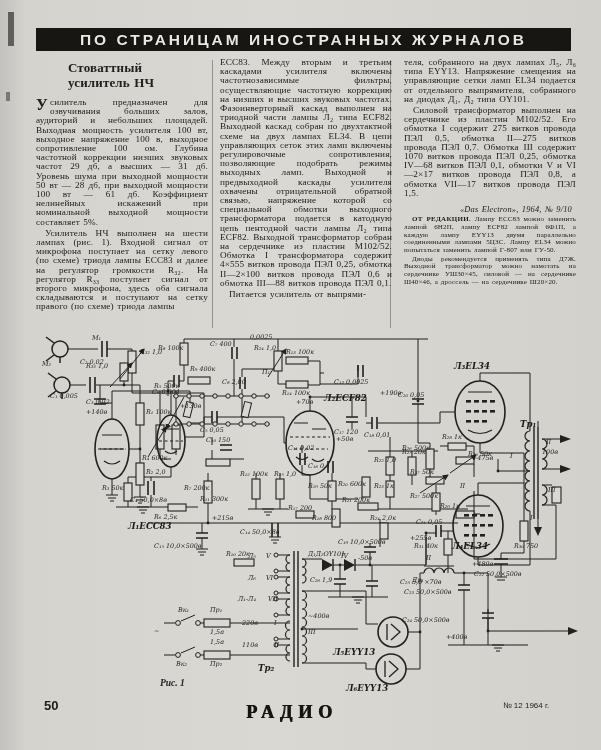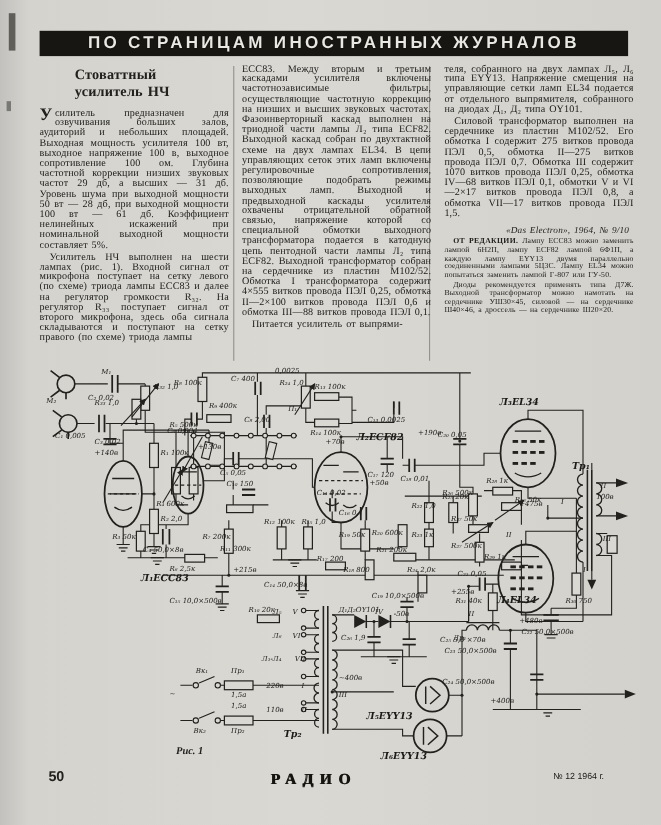--- a/index.html
+++ b/index.html
@@ -34,21 +34,21 @@
   .schematic-wrap svg { position:absolute; left:0; top:0; }
   .sch-labels { position:absolute; left:0; top:0; width:560px; height:376px; pointer-events:none; }
   .sch-label {
     position:absolute; white-space:nowrap; font-style:italic;
     font-size:6.4px; line-height:6.6px; color:#1b1a17;
     font-family:"DejaVu Serif","DejaVu Sans",serif;
   }
   .sch-label.big { font-size:8.6px; font-weight:bold; }
   .fig-caption { position:absolute; left:160px; top:678px; font-size:9.5px; font-weight:bold; font-style:italic; }
   .footer-page { position:absolute; left:44px; top:698px; font-size:13px; font-weight:bold; font-family:"Liberation Sans","DejaVu Sans",sans-serif; }
-  .footer-logo { position:absolute; left:246px; top:702px; font-size:14px; font-weight:bold; letter-spacing:6px; color:#15140f; text-shadow:.7px 0 #15140f; }
+  .footer-logo { position:absolute; left:246px; top:702px; font-size:18px; font-weight:bold; letter-spacing:6px; color:#15140f; text-shadow:.7px 0 #15140f; }
   .footer-issue { position:absolute; left:503px; top:701px; font-size:8px; font-family:"Liberation Sans","DejaVu Sans",sans-serif; }
 </style>
 </head>
 <body>
 
 <div class="mark" style="left:8px;top:12px;width:6px;height:34px;opacity:.8;"></div>
 <div class="mark" style="left:6px;top:92px;width:4px;height:9px;opacity:.6;"></div>
 
 <div class="banner">ПО СТРАНИЦАМ ИНОСТРАННЫХ ЖУРНАЛОВ</div>
 

